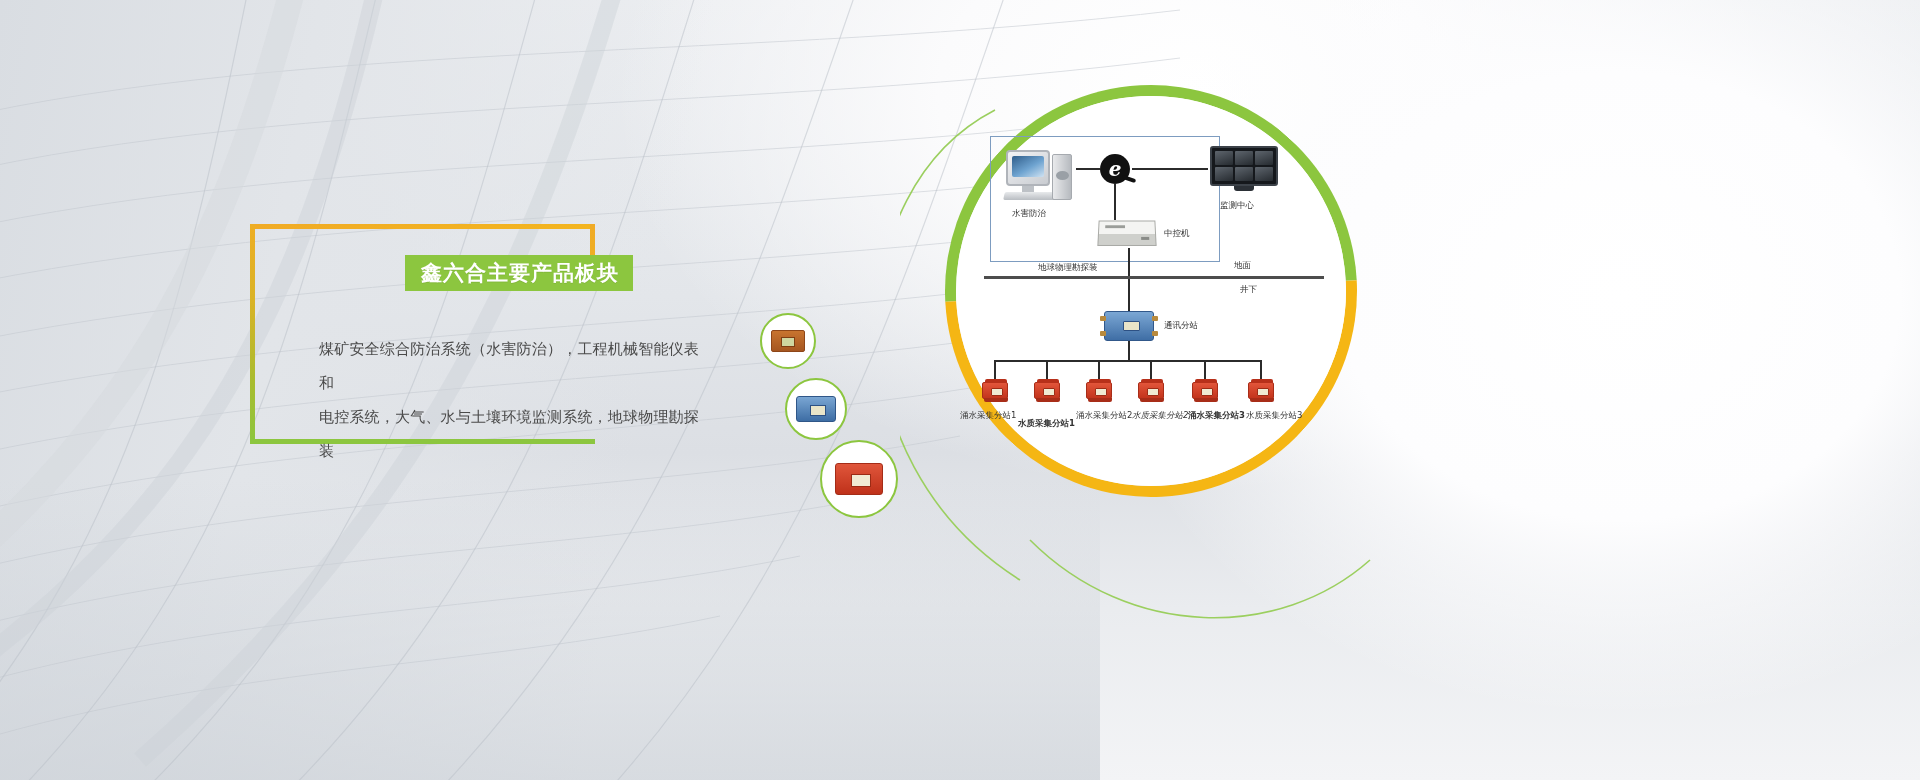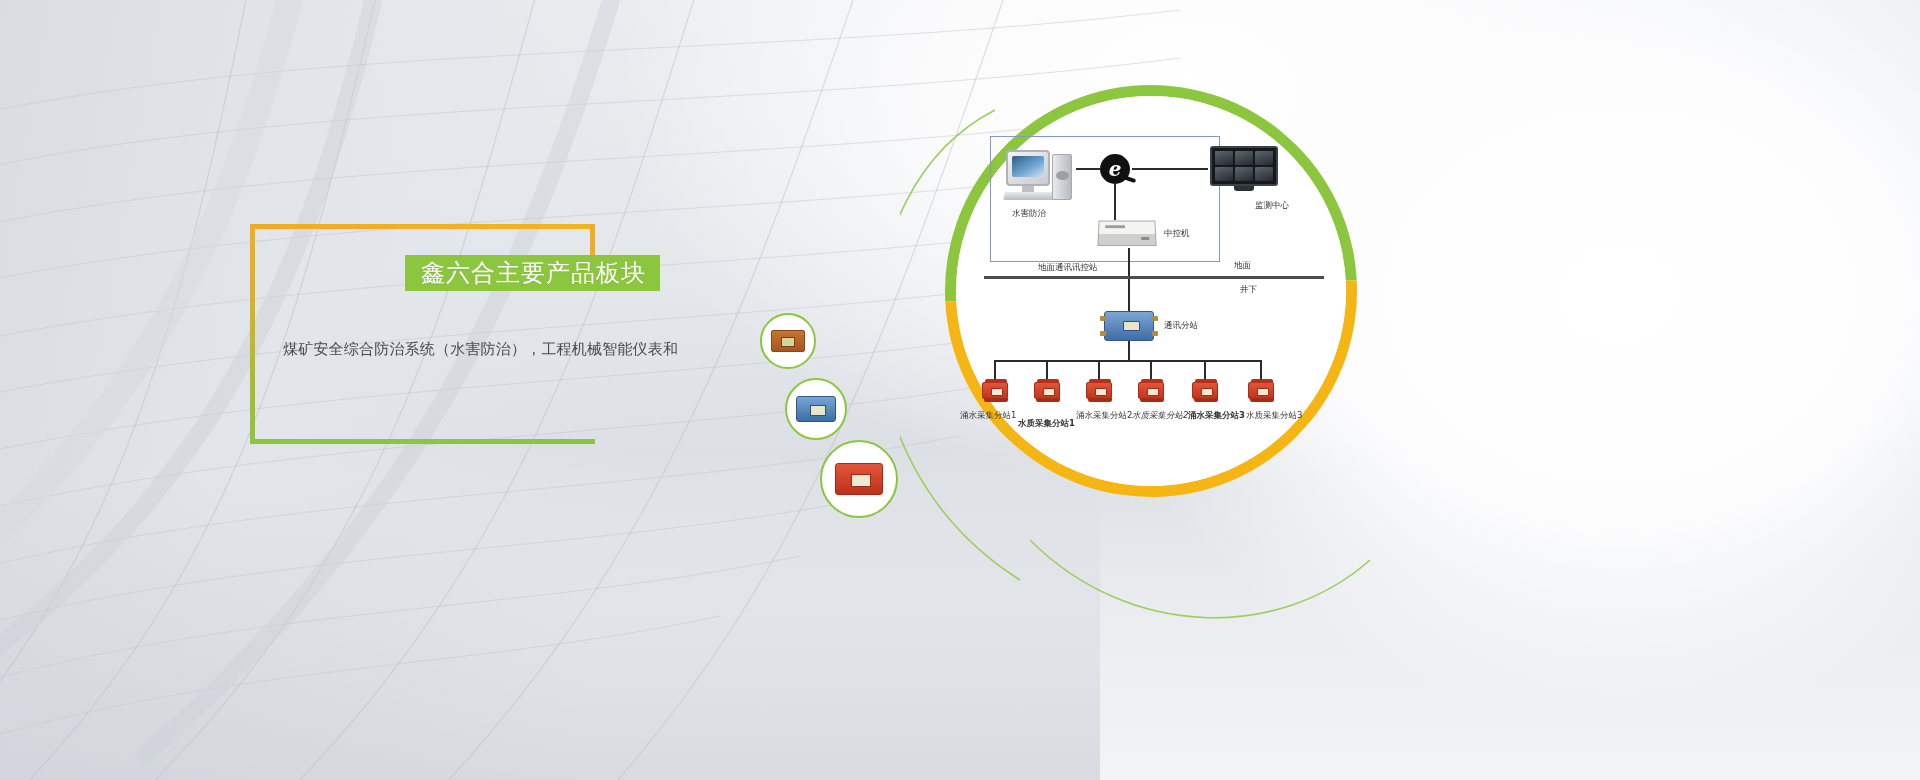--- a/index.html
+++ b/index.html
@@ -52,35 +52,36 @@
 
   
   #title-banner{
     position:absolute; left:405px; top:255px; height:36px;
     padding:0 14px 0 16px;
     background:#8cc63f;
     display:flex; align-items:center;
     z-index:5;
   }
   #title-banner .t{
-    color:#ffffff; font-size:24px; font-weight:normal; letter-spacing:1px;
+    color:#ffffff; font-size:21px; font-weight:bold; letter-spacing:1px;
     font-family:"DejaVu Sans","Liberation Sans",sans-serif;
     white-space:nowrap;
     text-shadow:0 1px 0 rgba(0,0,0,.08);
   }
 
   
   #lead-paragraph{
     position:absolute; left:283px; top:332px; width:430px;
     z-index:5;
   }
   #lead-paragraph p{
     color:#4a4a4a; font-size:15px; line-height:34px;
     font-family:"DejaVu Sans","Liberation Sans",sans-serif;
     letter-spacing:.2px;
+    margin-left:36px;
   }
 
   
   #diagram-stage{ position:absolute; left:900px; top:40px; width:1020px; height:740px; z-index:2; }
   .ring-green{
     position:absolute; left:45px; top:45px; width:412px; height:412px;
     border-radius:50%;
     border:11px solid #8cc63f;
     border-bottom-color:transparent; border-left-color:transparent;
     transform:rotate(-48deg);
@@ -295,20 +296,21 @@
   <div class="frame-bottom"></div>
   <div class="frame-right-stub"></div>
 </div>
 
 <div id="title-banner">
   <span class="t">鑫六合主要产品板块</span>
 </div>
 
 <div id="lead-paragraph">
   <p>煤矿安全综合防治系统（水害防治），工程机械智能仪表和</p>
+  <p>电控系统，大气、水与土壤环境监测系统，地球物理勘探装</p>
 </div>
 
 <div id="diagram-stage">
 
   <svg width="1020" height="740" style="position:absolute;left:0;top:0;">
     <path d="M 95 70 C -60 150, -70 420, 120 540" fill="none" stroke="#9bcf5f" stroke-width="1.6"></path>
     <path d="M 130 500 C 230 600, 380 600, 470 520" fill="none" stroke="#9bcf5f" stroke-width="1.6"></path>
   </svg>
 
   <div class="ring-green"></div>
@@ -346,30 +348,30 @@
       <span class="tv-screen">
         <i></i>
           <i></i>
           <i></i>
           <i></i>
           <i></i>
           <i></i>
       </span>
       <span class="tv-stand"></span>
     </div>
-    <span class="lbl" style="left:248px; top:72px;margin-left:35px;">监测中心</span>
+    <span class="lbl" style="left:248px; top:72px;">监测中心</span>
 
     <div class="dev" style="left:126px; top:92px; width:60px; height:28px;">
       <span class="server"></span>
     </div>
     <span class="lbl" style="left:192px; top:100px;">中控机</span>
 
     <div class="wire" style="left:142px; top:56px; width:1.5px; height:36px;"></div>
 
-    <span class="lbl" style="left:66px; top:134px;">地面通讯讯控站</span>
+    <span class="lbl" style="left:66px; top:134px;">地球物理勘探装</span>
 
     <div class="ground-line"></div>
     <span class="lbl" style="left:262px; top:132px;text-align:right;">地面</span>
     <span class="lbl" style="left:268px; top:156px;">井下</span>
 
     <div class="wire" style="left:156px; top:120px; width:1.5px; height:28px;"></div>
     <div class="wire" style="left:156px; top:151px; width:1.5px; height:32px;"></div>
 
     <div class="blue-box" style="left:132px; top:183px;">
       <i style="left:-5px; top:4px;"></i>

